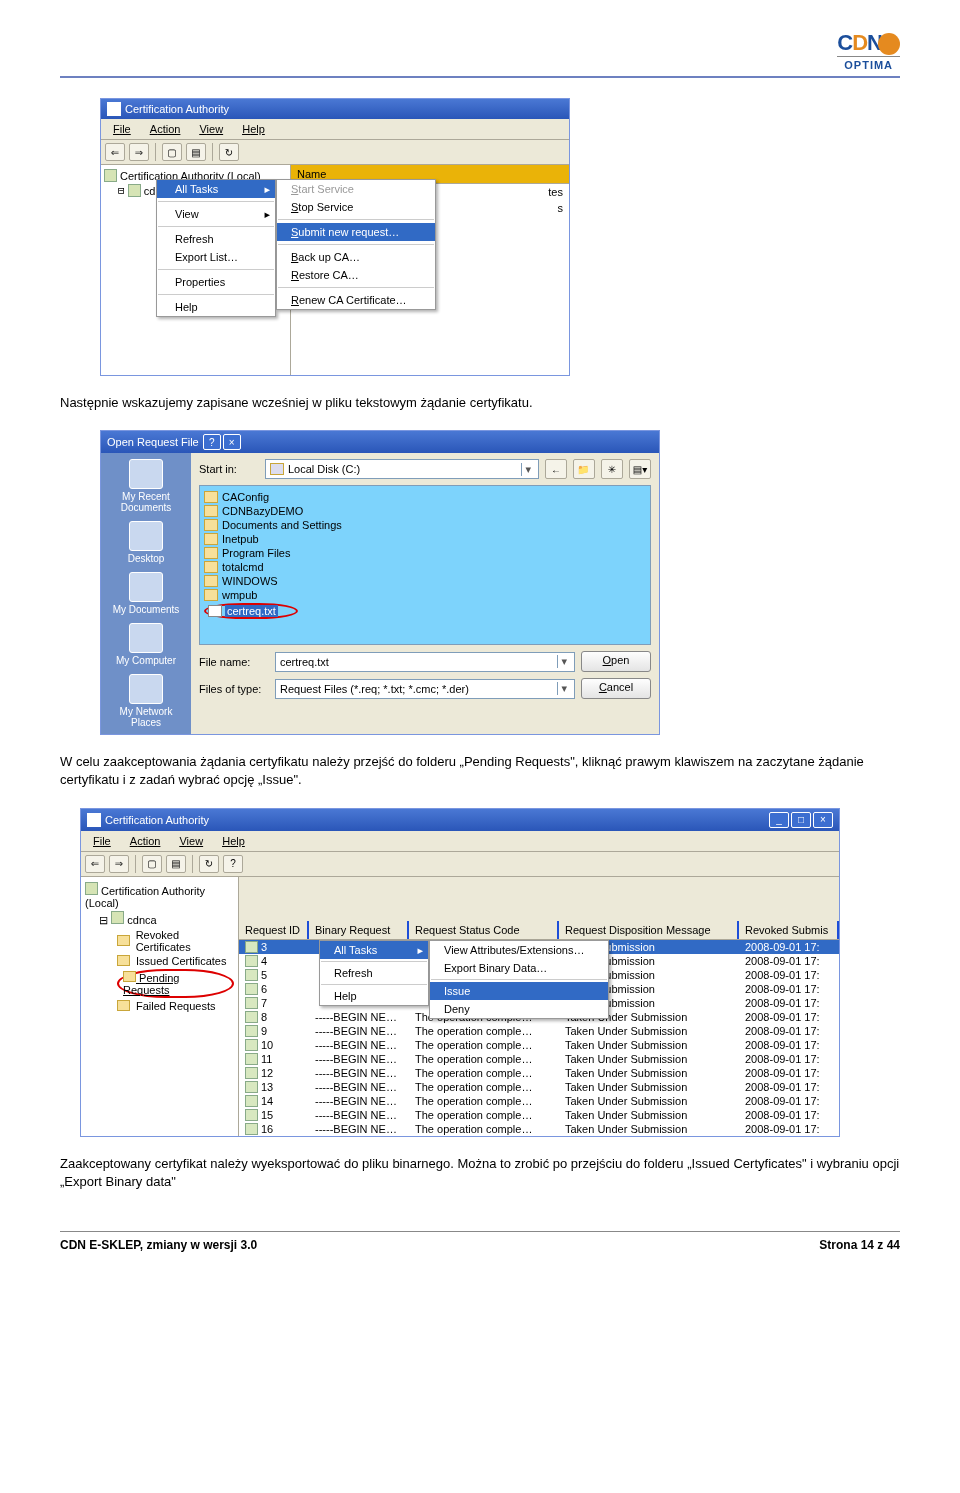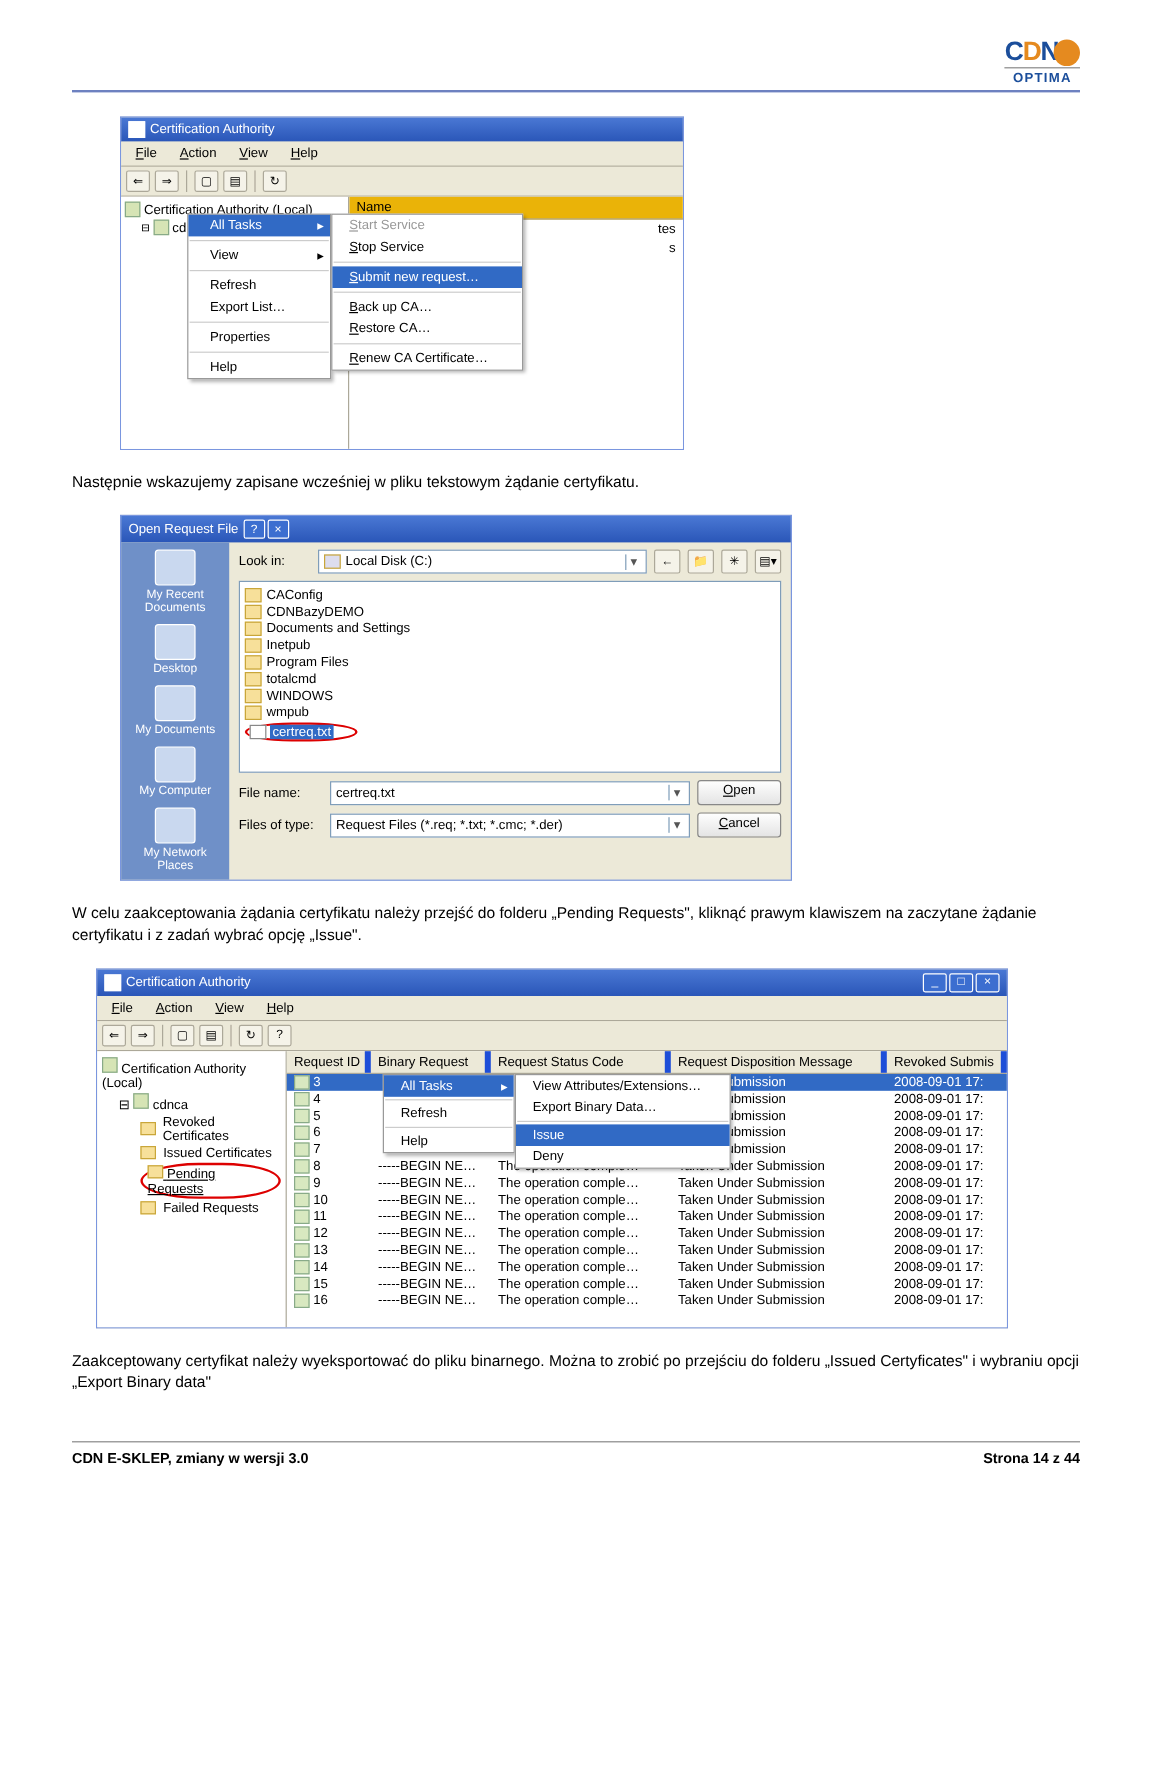--- a/index.html
+++ b/index.html
@@ -39,21 +39,21 @@
     font-family: Tahoma, sans-serif;
     font-size: 11px;
   }
   .titlebar {
     background: linear-gradient(#4a78d4,#2a56b8);
     color:#fff; padding:3px 6px;
     display:flex; align-items:center; gap:4px;
   }
   .titlebar .ticon { width:14px;height:14px;background:#fff;border:1px solid #fff;display:inline-block;}
   .menubar { background:#ece9d8; padding:2px 4px; border-bottom:1px solid #aca899;}
-  .menubar span { padding:2px 8px; display:inline-block;}
+  .menubar span { padding:2px 8px; display:inline-block;text-decoration:underline;}
   .menubar span:first-letter { text-decoration: underline;}
   .toolbar { background:#ece9d8; padding:3px 4px; border-bottom:1px solid #aca899; display:flex; gap:4px; align-items:center;}
   .tbtn { width:20px;height:18px;border:1px solid #aca899;background:#f5f3e9;border-radius:2px;display:inline-flex;align-items:center;justify-content:center;font-size:10px;}
   .tsep { width:1px;height:18px;background:#aca899; margin:0 2px;}
   .mmc-body { display:flex; background:#fff; height:210px;}
   .tree-pane { width:190px;border-right:1px solid #aca899;padding:3px;background:#fff;position:relative;}
   .tree-row { display:flex;align-items:center;gap:3px;padding:1px 0;}
   .tree-icon { width:13px;height:13px;background:#d6e4b5;border:1px solid #8a8;display:inline-block;}
   .list-pane { flex:1;padding:0;background:#fff;}
   .list-head { background:#eab308;border-bottom:1px solid #aca899;padding:3px 6px;}
@@ -88,21 +88,21 @@
   .dlg-body { display:flex; }
   .places { width:90px;background:#6f90c8;padding:6px 4px;display:flex;flex-direction:column;gap:8px;align-items:center;}
   .place { text-align:center;color:#fff;font-size:10px;}
   .place .picon { width:34px;height:30px;background:#c9d8ef;border:1px solid #fff;border-radius:3px;margin:0 auto 2px;}
   .dlg-main { flex:1;padding:6px 8px;}
   .lookrow { display:flex;align-items:center;gap:6px;margin-bottom:6px;}
   .lookrow label { width:60px; }
   .combo { flex:1; height:20px; border:1px solid #7f9db9;background:#fff;display:flex;align-items:center;padding:0 4px;gap:4px;}
   .combo .dd { margin-left:auto;border-left:1px solid #7f9db9;padding:0 3px;color:#555;}
   .dbtn { width:22px;height:20px;border:1px solid #aca899;background:#f5f3e9;border-radius:2px;display:inline-flex;align-items:center;justify-content:center;font-size:10px;}
-  .filelist { height:160px;border:1px solid #7f9db9;background:#ffffff;padding:4px;}
+  .filelist { height:160px;border:1px solid #7f9db9;background:#7dd3fc;padding:4px;}
   .frow { display:flex;align-items:center;gap:4px;padding:1px 0;}
   .ficon { width:14px;height:12px;background:#f7e09a;border:1px solid #c9a63a;display:inline-block;}
   .ficon.file { background:#fff;border:1px solid #888;}
   .circled { border:2px solid #d00;border-radius:50%/60%;padding:0 18px 0 2px;display:inline-flex;align-items:center;gap:3px;}
   .circled .sel { background:#316ac5;color:#fff;padding:0 2px;}
   .formrow { display:flex;align-items:center;gap:6px;margin-top:6px;}
   .formrow label { width:70px;}
   .formrow .combo { flex:1;}
   .btn { width:70px;height:21px;border:1px solid #888;background:linear-gradient(#fefefe,#e4e4e4);border-radius:3px;text-align:center;padding-top:2px;}
   .btn:first-letter { text-decoration: underline;}
@@ -113,21 +113,21 @@
   .winbtns span { width:20px;height:16px;background:#3c6ed0;border:1px solid #fff;color:#fff;display:inline-flex;align-items:center;justify-content:center;font-size:10px;border-radius:2px;}
   .mmc2-body { display:flex;background:#fff;min-height:230px;}
   .tree2 { width:190px;border-right:1px solid #aca899;padding:4px;font-size:11px;}
   .tree2 .node { padding:1px 0 1px 0;}
   .tree2 .lvl1 { padding-left:14px;}
   .tree2 .lvl2 { padding-left:32px;display:flex;align-items:center;gap:6px;}
   .ficon.fold { background:#f7e09a;border:1px solid #c9a63a;width:13px;height:11px;}
   .tree2 .circ { border:2px solid #d00;border-radius:50%/60%;display:inline-block;padding:0 4px;text-decoration:underline;}
   .grid { flex:1; }
   .ghead { display:flex;background:#ece9d8;border-bottom:1px solid #aca899;font-size:11px;}
-  .ghead > div { padding:3px 6px;border-right:5px solid #1d4ed8;white-space:nowrap;overflow:hidden;}
+  .ghead > div { padding:3px 6px;border-right:2px solid #1d4ed8;white-space:nowrap;overflow:hidden;margin-top:44px;}
   .gc1{width:70px}.gc2{width:100px}.gc3{width:150px}.gc4{width:180px}.gc5{width:100px}
   .gbody-wrap { position:relative;}
   .grow { display:flex;font-size:11px;}
   .grow > div{padding:1px 6px;white-space:nowrap;overflow:hidden;}
   .grow .gc1 { display:flex;align-items:center;gap:3px;}
   .gicon { width:13px;height:12px;background:#d8e8c0;border:1px solid #8a8;display:inline-block;}
   .grow.sel { background:#316ac5;color:#fff;}
   .ctx3 {
     position:absolute;left:80px;top:0;width:110px;background:#fff;border:1px solid #999;box-shadow:2px 2px 3px rgba(0,0,0,.3);z-index:5;
   }
@@ -238,21 +238,21 @@
     <div class="dlg-body">
       <div class="places">
         <div class="place"><div class="picon"></div><span>My Recent Documents</span></div>
         <div class="place"><div class="picon"></div><span>Desktop</span></div>
         <div class="place"><div class="picon"></div><span>My Documents</span></div>
         <div class="place"><div class="picon"></div><span>My Computer</span></div>
         <div class="place"><div class="picon"></div><span>My Network Places</span></div>
       </div>
       <div class="dlg-main">
         <div class="lookrow">
-          <label>Look in:</label>
+          <label>Start in:</label>
           <div class="combo">
             <span class="ficon" style="background:#dde;"></span>
             <span>Local Disk (C:)</span>
             <span class="dd">▾</span>
           </div>
           <span class="dbtn">←</span>
           <span class="dbtn">📁</span>
           <span class="dbtn">✳</span>
           <span class="dbtn">▤▾</span>
         </div>

